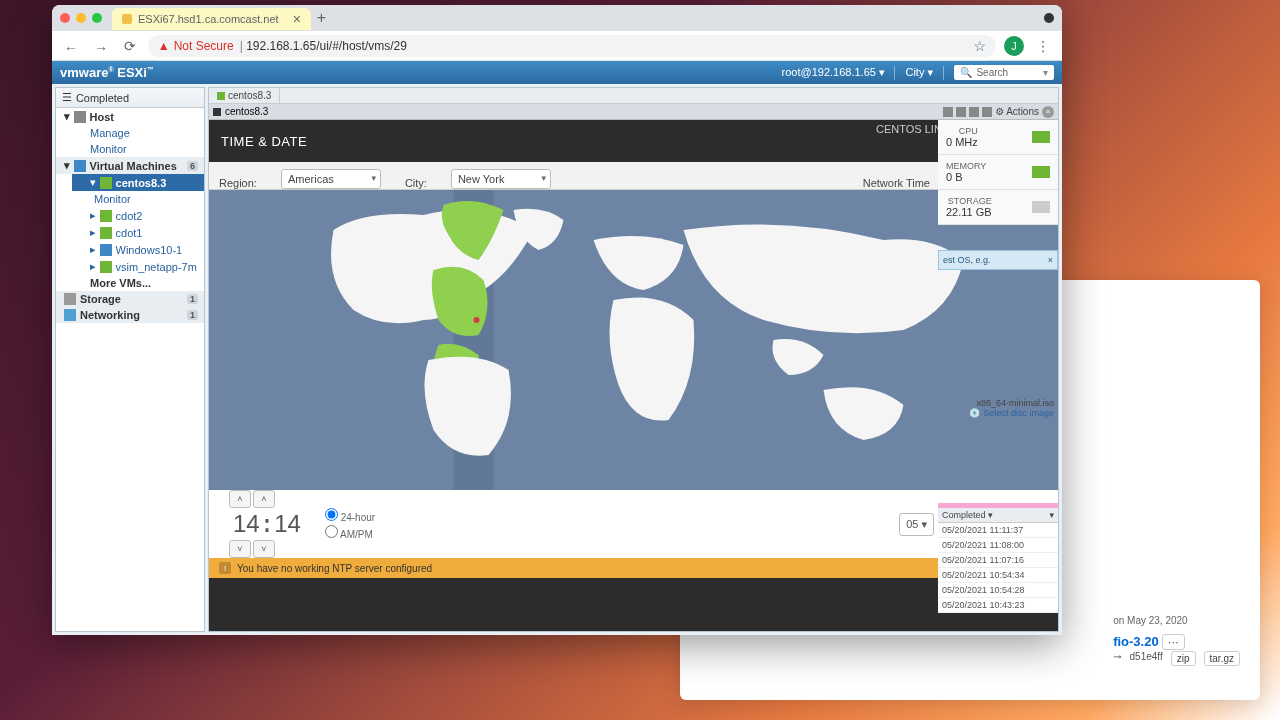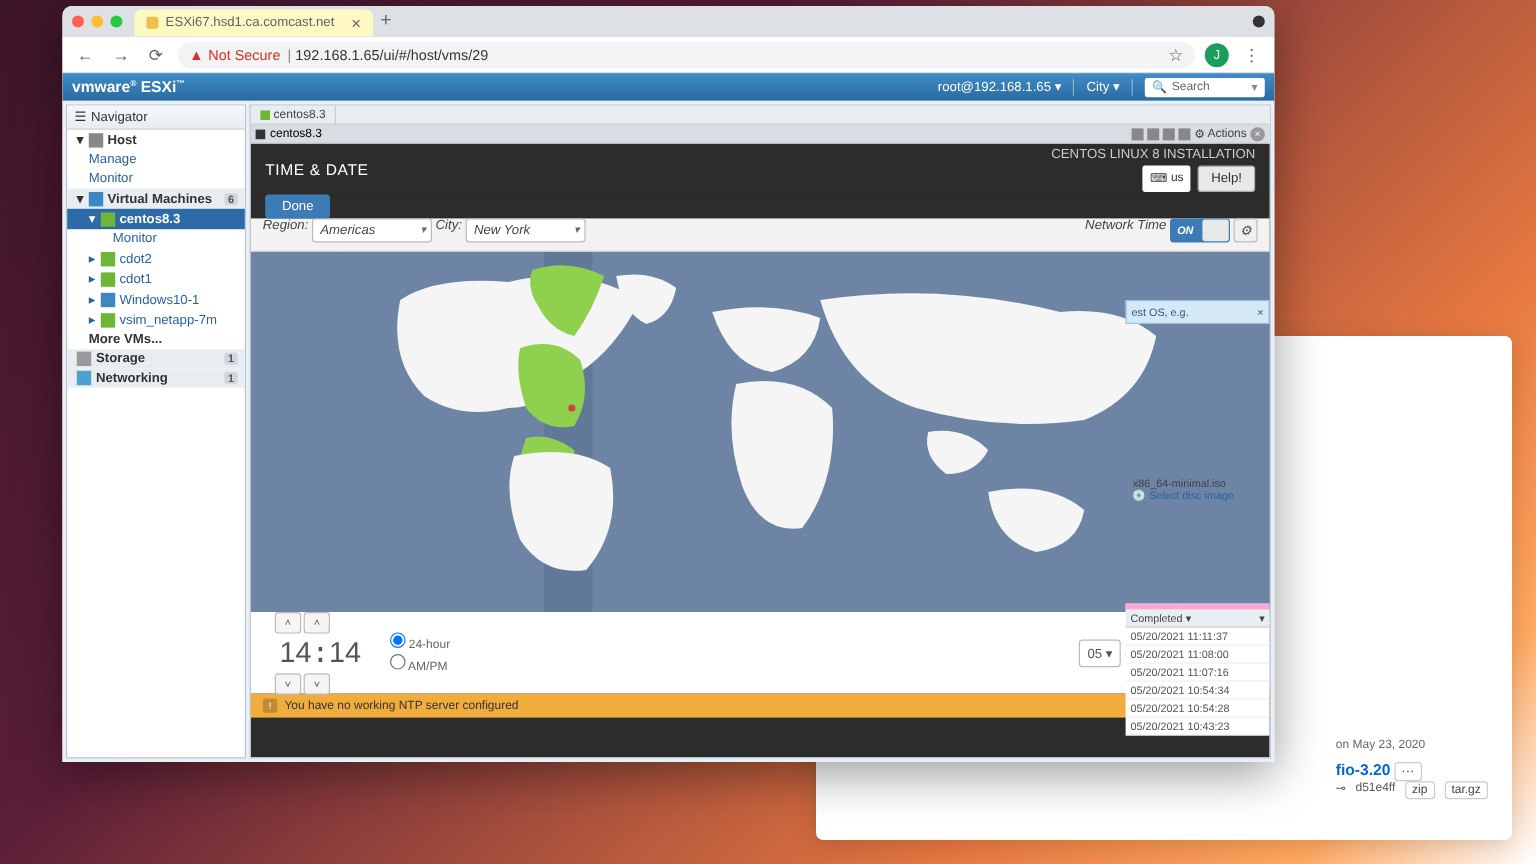--- a/index.html
+++ b/index.html
@@ -29,21 +29,21 @@
 .user-drop, .help-drop { cursor: pointer; }
 .divider-v { width: 1px; height: 14px; background: rgba(255,255,255,.4); }
 .search-box { background: #fff; border-radius: 2px; padding: 2px 6px; width: 100px; display: flex; align-items: center; gap: 4px; color: #666; font-size: 10px; }
 .main-area { flex: 1; display: flex; background: #e8eff5; padding: 3px; gap: 3px; overflow: hidden; }
 .sidebar { width: 150px; background: #fff; border: 1px solid #b8c4d0; font-size: 11px; }
 .nav-title { background: linear-gradient(#f5f7fa,#e8edf2); padding: 3px 6px; border-bottom: 1px solid #ccc; color: #333; display: flex; align-items: center; gap: 4px; }
 .tree-item { padding: 2px 6px 2px 18px; color: #2962a0; cursor: pointer; display: flex; align-items: center; gap: 4px; }
 .tree-item.top { padding-left: 8px; color: #333; font-weight: 600; }
 .tree-item.selected { background: #2d6aa8; color: #fff; }
 .tree-item.group { padding-left: 8px; color: #333; font-weight: 600; background: #e8edf2; }
-.tree-item.sub { font-weight: 400; }
+.tree-item.sub { font-weight: 400; margin-left: 16px; }
 .tree-item.sub2 { padding-left: 38px; font-weight: 400; color: #2962a0; }
 .badge { margin-left: auto; background: #d0d6dc; color: #555; font-size: 9px; padding: 0 3px; border-radius: 2px; }
 .ic { width: 12px; height: 12px; display: inline-block; }
 .ic-host { background: #888; } .ic-vm { background: #6fb536; } .ic-vm-b { background: #3d87c5; }
 .ic-stor { background: #999; } .ic-net { background: #4fa0d0; }
 .content-area { flex: 1; position: relative; background: #fff; border: 1px solid #b8c4d0; overflow: hidden; }
 .vm-tabs { height: 16px; background: #e8edf2; border-bottom: 1px solid #ccc; font-size: 10px; display: flex; }
 .vm-tab { padding: 1px 8px; border-right: 1px solid #ccc; color: #444; display: flex; align-items: center; gap: 3px; }
 .vm-tab .vm-ic { width: 8px; height: 8px; background: #6fb536; }
 .console-bar { height: 16px; background: #d8dde3; border-bottom: 1px solid #bbb; display: flex; align-items: center; font-size: 10px; padding: 0 4px; }
@@ -54,21 +54,21 @@
 .cb-close { width: 12px; height: 12px; background: #999; border-radius: 50%; color: #fff; font-size: 8px; display: flex; align-items: center; justify-content: center; cursor: pointer; }
 .centos-installer { position: absolute; top: 32px; left: 0; right: 0; bottom: 0; background: #2c2c2c; }
 .inst-header { height: 42px; background: #2c2c2c; display: flex; align-items: center; padding: 0 12px; color: #fff; }
 .inst-title { font-size: 13px; font-weight: 400; letter-spacing: .5px; }
 .inst-right { margin-left: auto; display: flex; align-items: center; gap: 8px; font-size: 11px; }
 .inst-subtitle { font-size: 11px; color: #ccc; }
 .kb-ind { background: #fff; color: #333; padding: 2px 6px; border-radius: 2px; font-size: 10px; display: flex; align-items: center; gap: 3px; }
 .help-btn { background: #e8e8e8; color: #333; padding: 4px 10px; border-radius: 3px; font-size: 11px; cursor: pointer; border: 1px solid #aaa; }
 .done-row { height: 20px; background: #2c2c2c; padding: 0 12px; }
 .done-btn { background: #3c7bb5; color: #fff; padding: 4px 14px; border-radius: 3px; font-size: 11px; cursor: pointer; display: inline-block; }
-.tz-toolbar { height: 28px; background: #f2f2f2; border-bottom: 1px solid #ccc; display: flex; align-items: flex-start; padding: 0 10px; gap: 3px; font-size: 11px; color: #444; font-style: italic; }
+.tz-toolbar { height: 28px; background: #f2f2f2; border-bottom: 1px solid #ccc; display: flex; align-items: flex-end; padding: 0 10px; gap: 24px; font-size: 11px; color: #444; }
 .tz-select { background: #fff; border: 1px solid #bbb; padding: 3px 18px 3px 6px; border-radius: 3px; font-size: 11px; position: relative; cursor: pointer; min-width: 100px; }
 .tz-select::after { content: "▾"; position: absolute; right: 4px; top: 3px; color: #666; font-size: 9px; }
 .nt-label { margin-left: auto; }
 .toggle { width: 50px; height: 20px; background: #3c7bb5; border-radius: 3px; position: relative; cursor: pointer; display: flex; align-items: center; }
 .toggle-on { color: #fff; font-size: 9px; font-weight: 600; padding-left: 6px; }
 .toggle-knob { position: absolute; right: 1px; top: 1px; width: 22px; height: 18px; background: #e8e8e8; border-radius: 2px; }
 .gear-btn { width: 20px; height: 20px; border: 1px solid #bbb; border-radius: 3px; display: flex; align-items: center; justify-content: center; cursor: pointer; font-size: 11px; color: #555; background: #f0f0f0; }
 .world-map { height: 300px; background: #6d84a5; position: relative; overflow: hidden; }
 .map-svg { width: 100%; height: 100%; }
 .time-controls { height: 68px; background: #fff; display: flex; align-items: center; padding: 0 20px; gap: 20px; font-size: 11px; }
@@ -84,21 +84,21 @@
 .right-panel { position: absolute; right: 0; top: 32px; width: 120px; background: #f8f9fa; font-size: 10px; }
 .stat-row { display: flex; justify-content: space-between; align-items: center; padding: 6px 8px; border-bottom: 1px solid #e0e0e0; }
 .stat-label { color: #666; font-size: 9px; text-align: right; }
 .stat-val { font-size: 11px; color: #333; }
 .stat-ic { width: 18px; height: 12px; }
 .cpu-ic { background: #6fb536; } .mem-ic { background: linear-gradient(90deg,#6fb536 0%,#6fb536 100%); } .stor-ic { background: #ccc; }
 .task-list { position: absolute; right: 0; bottom: 18px; width: 120px; background: #fff; font-size: 9px; border-top: 5px solid #f9a8d4; max-height: 130px; overflow: hidden; }
 .task-hdr { background: #e8edf2; padding: 2px 4px; border-bottom: 1px solid #ccc; color: #444; display: flex; justify-content: space-between; }
 .task-row { padding: 2px 4px; border-bottom: 1px solid #eee; color: #555; }
 .guest-hint { position: absolute; right: 0; top: 130px; width: 120px; background: #d4e8f5; border: 1px solid #9cc4de; padding: 4px; font-size: 9px; color: #2a5a7a; margin-top: 32px; }
-.disc-sel { position: absolute; right: 4px; top: 310px; font-size: 9px; color: #444; text-align: left; width: 110px; }
+.disc-sel { position: absolute; right: 4px; top: 310px; font-size: 9px; color: #444; text-align: right; width: 110px; }
 .disc-sel .link { color: #2962a0; cursor: pointer; }
 .bg-window { position: absolute; left: 680px; top: 280px; width: 580px; height: 420px; background: #fff; border-radius: 6px; box-shadow: 0 4px 20px rgba(0,0,0,.15); }
 .bg-content { position: absolute; right: 20px; bottom: 30px; font-size: 11px; color: #555; }
 .release-item { padding: 4px 0; }
 .release-title { font-size: 13px; font-weight: 600; color: #0366d6; }
 .release-meta { font-size: 10px; color: #666; margin-top: 32px; }
 .release-assets { display: flex; gap: 8px; margin-top: 2px; font-size: 10px; }
 .asset-box { border: 1px solid #ccc; padding: 1px 5px; border-radius: 3px; color: #444; }
 </style>
 </head>
@@ -170,21 +170,21 @@
           <span>Search</span>
           <span style="margin-left:auto;color:#888">▾</span>
         </div>
       </div>
     </div>
 
     <div class="main-area">
       <div class="sidebar">
         <div class="nav-title">
           <span>☰</span>
-          <span>Navigator</span>
+          <span>Completed</span>
         </div>
         <div class="tree-item top">▾ <span class="ic ic-host"></span> <span>Host</span></div>
         <div class="tree-item sub">Manage</div>
         <div class="tree-item sub">Monitor</div>
         <div class="tree-item group">▾ <span class="ic ic-vm-b"></span> <span>Virtual Machines</span><span class="badge">6</span></div>
         <div class="tree-item selected sub">▾ <span class="ic ic-vm"></span> <b>centos8.3</b></div>
         <div class="tree-item sub2">Monitor</div>
         <div class="tree-item sub">▸ <span class="ic ic-vm"></span> <span>cdot2</span></div>
         <div class="tree-item sub">▸ <span class="ic ic-vm"></span> <span>cdot1</span></div>
         <div class="tree-item sub">▸ <span class="ic ic-vm-b"></span> <span>Windows10-1</span></div>
@@ -238,23 +238,20 @@
                 <div style="display:flex;gap:6px;margin-top:3px;justify-content:flex-end">
                   <span class="kb-ind">
                       <span>⌨</span>
                       <span>us</span>
                     </span>
                   <span class="help-btn">Help!</span>
                 </div>
               </div>
             </div>
           </div>
-          <div class="done-row">
-            <span class="done-btn">Done</span>
-          </div>
           <div class="tz-toolbar">
             <span>Region:</span>
             <div class="tz-select">Americas</div>
             <span>City:</span>
             <div class="tz-select">New York</div>
             <span class="nt-label">Network Time</span>
             <div class="toggle">
               <span class="toggle-on">ON</span>
               <span class="toggle-knob"></span>
             </div>
@@ -304,20 +301,43 @@
               <span>/</span>
               <div class="date-sel"><span>2021</span> ▾</div>
             </div>
           </div>
           <div class="ntp-warn">
             <span class="warn-ic">!</span>
             <span>You have no working NTP server configured</span>
           </div>
         </div>
 
+        <div class="right-panel">
+          <div class="stat-row">
+              <div>
+                <div class="stat-label">CPU</div>
+                <div class="stat-val">0 MHz</div>
+              </div>
+              <div class="stat-ic cpu-ic"></div>
+            </div>
+          <div class="stat-row">
+              <div>
+                <div class="stat-label">MEMORY</div>
+                <div class="stat-val">0 B</div>
+              </div>
+              <div class="stat-ic mem-ic"></div>
+            </div>
+          <div class="stat-row">
+              <div>
+                <div class="stat-label">STORAGE</div>
+                <div class="stat-val">22.11 GB</div>
+              </div>
+              <div class="stat-ic stor-ic"></div>
+            </div>
+        </div>
         <div class="guest-hint">
           <span>est OS, e.g.</span>
           <span style="float:right;color:#2a5a7a;cursor:pointer">×</span>
         </div>
         <div class="disc-sel">
           <div>x86_64-minimal.iso</div>
           <div class="link">💿 <span>Select disc image</span></div>
         </div>
         <div class="task-list">
           <div class="task-hdr">

